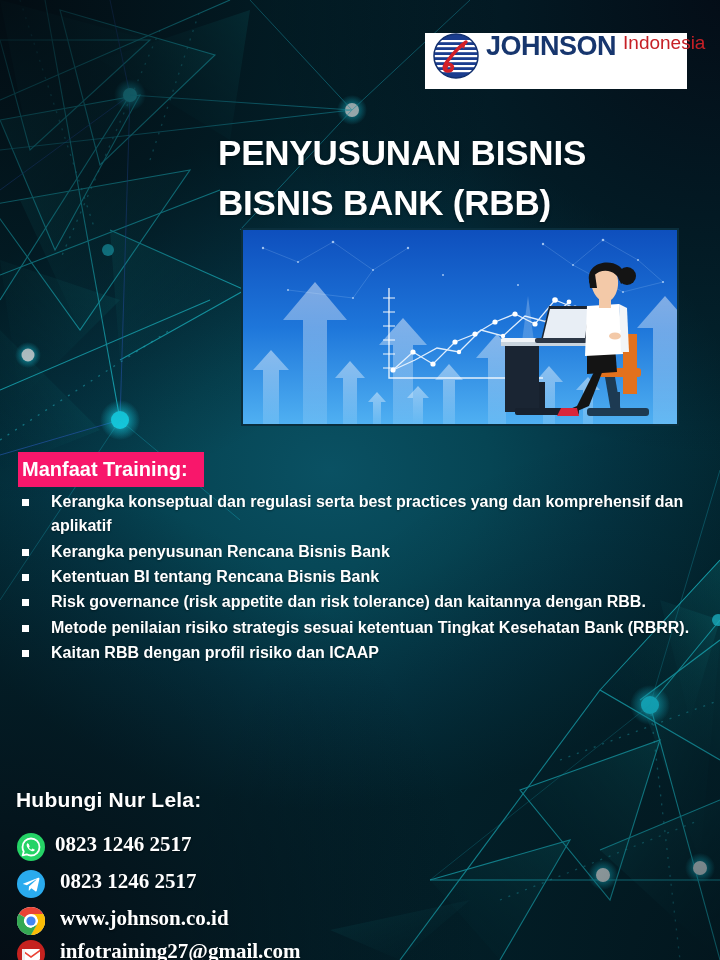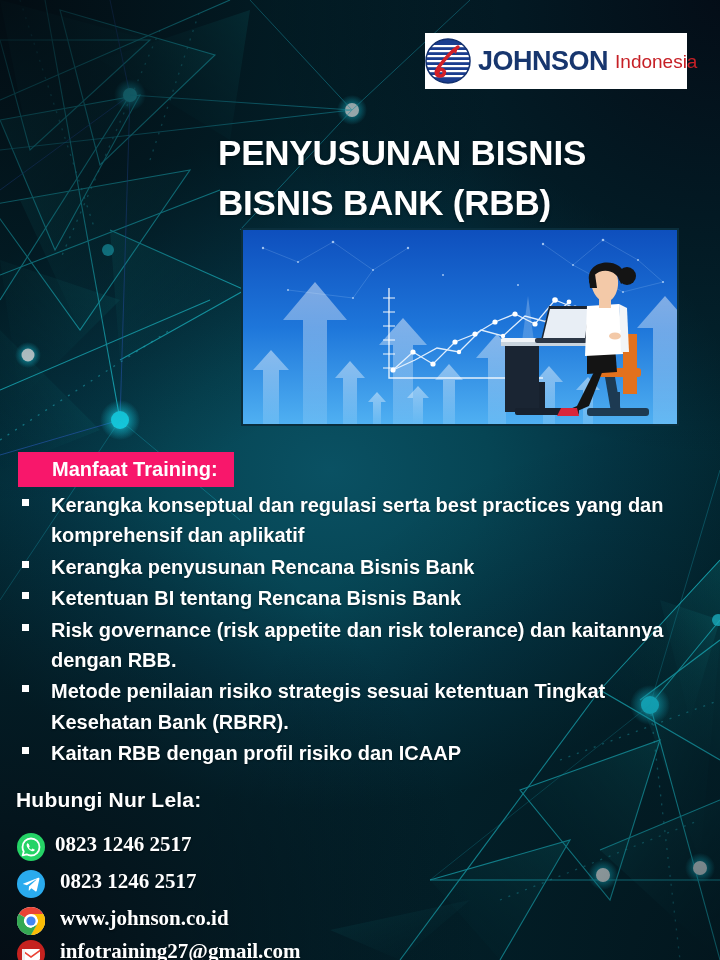--- a/index.html
+++ b/index.html
@@ -28,21 +28,22 @@
       radial-gradient(circle at 100% 100%, rgba(3,12,18,.6) 0%, rgba(3,12,18,0) 45%);
     pointer-events:none;
   }
   .net { position:absolute; inset:0; pointer-events:none; }
 
   
   .logo-box {
     position:absolute; left:425px; top:33px;
     width:262px; height:56px;
     background:#ffffff;
-    display:flex; align-items:center; gap:7px;
+    display:flex; align-items:flex-start; gap:7px;
+    padding-left:8px;
   }
   .logo-mark { width:46px; height:46px; flex:none; position:relative; }
   .logo-word {
     font-family:"Liberation Sans", sans-serif;
     font-weight:bold; font-size:27px; letter-spacing:-0.5px;
     color:#17366e; line-height:1;
   }
   .logo-sub {
     font-family:"Liberation Sans", sans-serif;
     font-size:19px; color:#c62026; line-height:1;
@@ -66,32 +67,32 @@
     overflow:hidden;
     background:linear-gradient(180deg,#1155c4 0%, #1b6fd6 45%, #2e92e8 78%, #47a9f0 100%);
   }
 
   
   .badge {
     position:absolute; left:18px; top:452px;
     background:#f8176b;
     color:#ffffff;
     font-size:20px; font-weight:bold;
-    padding:7px 16px 8px 34px;
+    padding:7px 16px 8px 4px;
     line-height:1;
   }
 
   
   .bullets {
     position:absolute; left:12px; top:490px; width:690px;
     color:#ffffff;
   }
   .bullet {
     display:flex; align-items:flex-start;
-    font-size:20px; font-weight:bold;
+    font-size:16px; font-weight:bold;
     line-height:1.52;
     margin-bottom:1px;
     text-shadow:0 1px 2px rgba(0,0,0,.4);
   }
   .bullet .sq {
     flex:none;
     width:7px; height:7px;
     background:#ffffff;
     margin:9px 22px 0 10px;
   }

